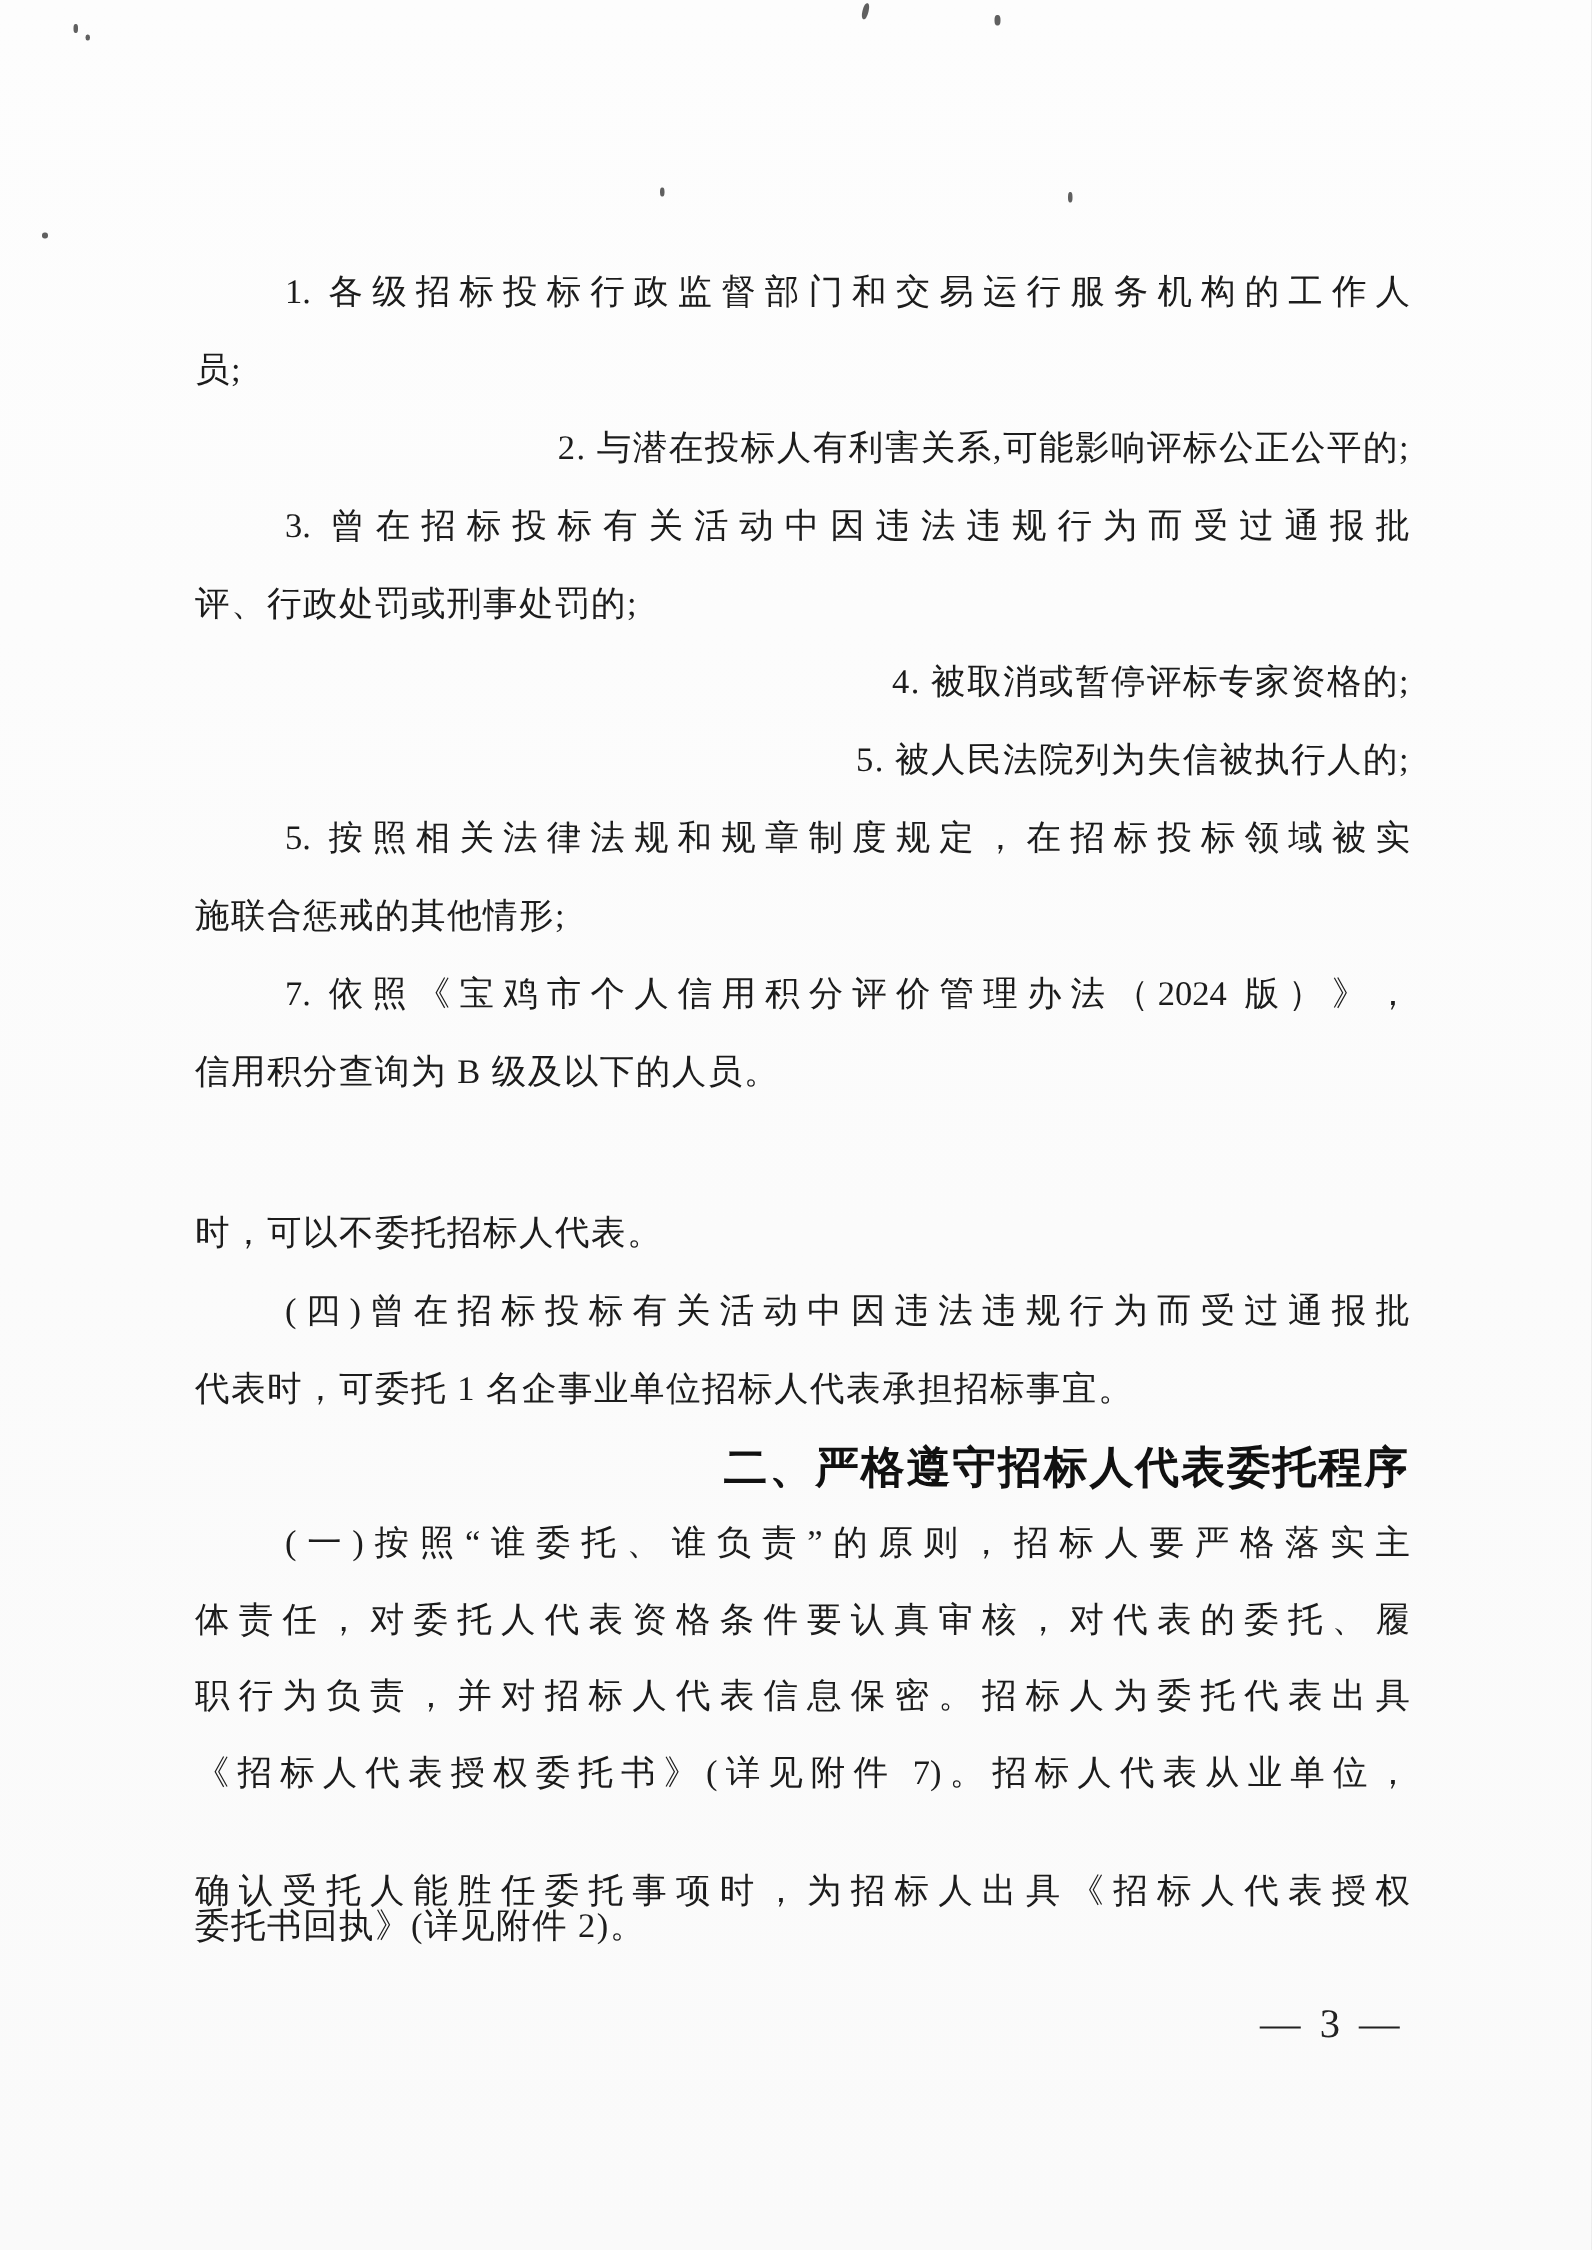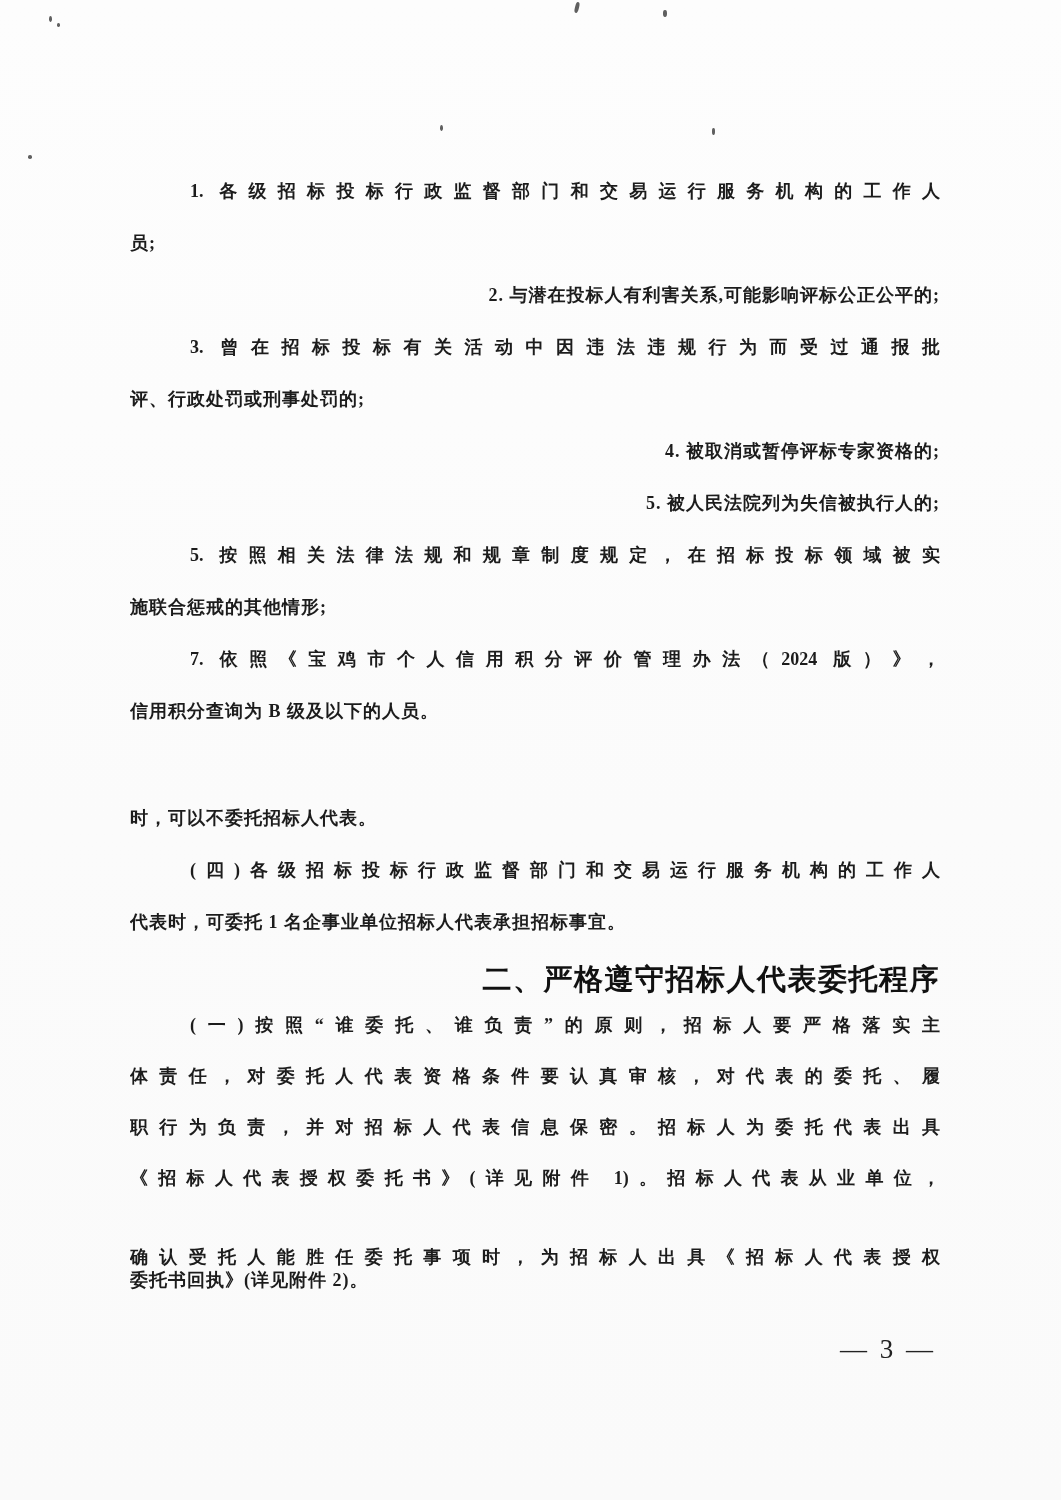--- a/index.html
+++ b/index.html
@@ -15,27 +15,27 @@
     background: linear-gradient(180deg, #fdfdfd 0%, #fbfbfb 55%, #fafafa 100%);
     overflow: hidden;
     font-family: "Liberation Serif", "DejaVu Serif", serif;
   }
   .line {
     position: absolute;
     left: 130px;
     width: 810px;
     height: 44px;
     box-sizing: border-box;
-    font-size: 18px;
+    font-size: 23px;
     line-height: 1.3;
     color: #1c1c1c;
     overflow: hidden;
     white-space: nowrap;
     letter-spacing: 1px;
-    font-weight: 700;
+    font-weight: 400;
   }
   
   .j {
     white-space: normal;
     text-align: justify;
     text-align-last: justify;
     text-justify: inter-character;
     letter-spacing: 0;
   }
   
@@ -84,27 +84,27 @@
   <div class="line ind j" style="top:336px;">3. 曾在招标投标有关活动中因违法违规行为而受过通报批</div>
   <div class="line" style="top:388px;">评、行政处罚或刑事处罚的;</div>
   <div class="line ind" style="top:440px;">4. 被取消或暂停评标专家资格的;</div>
   <div class="line ind" style="top:492px;">5. 被人民法院列为失信被执行人的;</div>
   <div class="line ind j" style="top:544px;">5. 按照相关法律法规和规章制度规定，在招标投标领域被实</div>
   <div class="line" style="top:596px;">施联合惩戒的其他情形;</div>
   <div class="line ind j" style="top:648px;">7. 依照《宝鸡市个人信用积分评价管理办法（2024 版）》，</div>
   <div class="line" style="top:700px;">信用积分查询为 B 级及以下的人员。</div>
 
   <div class="line" style="top:807px;">时，可以不委托招标人代表。</div>
-  <div class="line ind j" style="top:859px;">(四)各级招标投标行政监督部门和交易运行服务机构的工作人</div>
+  <div class="line ind j" style="top:859px;">(四)曾在招标投标有关活动中因违法违规行为而受过通报批</div>
   <div class="line" style="top:911px;">代表时，可委托 1 名企事业单位招标人代表承担招标事宜。</div>
 
   <div class="line ind bold" style="top:961px;">二、严格遵守招标人代表委托程序</div>
 
   <div class="line ind j" style="top:1014px;">(一)按照“谁委托、谁负责”的原则，招标人要严格落实主</div>
   <div class="line j" style="top:1065px;">体责任，对委托人代表资格条件要认真审核，对代表的委托、履</div>
   <div class="line j" style="top:1116px;">职行为负责，并对招标人代表信息保密。招标人为委托代表出具</div>
-  <div class="line j" style="top:1167px;">《招标人代表授权委托书》(详见附件 1)。招标人代表从业单位，</div>
+  <div class="line j" style="top:1167px;">《招标人代表授权委托书》(详见附件 7)。招标人代表从业单位，</div>
   <div class="line j" style="top:1218px;margin-top:28px;">确认受托人能胜任委托事项时，为招标人出具《招标人代表授权</div>
   <div class="line" style="top:1269px;">委托书回执》(详见附件 2)。</div>
 
   <div class="page-number">— 3 —</div>
 
 </div>
 
 </body></html>

